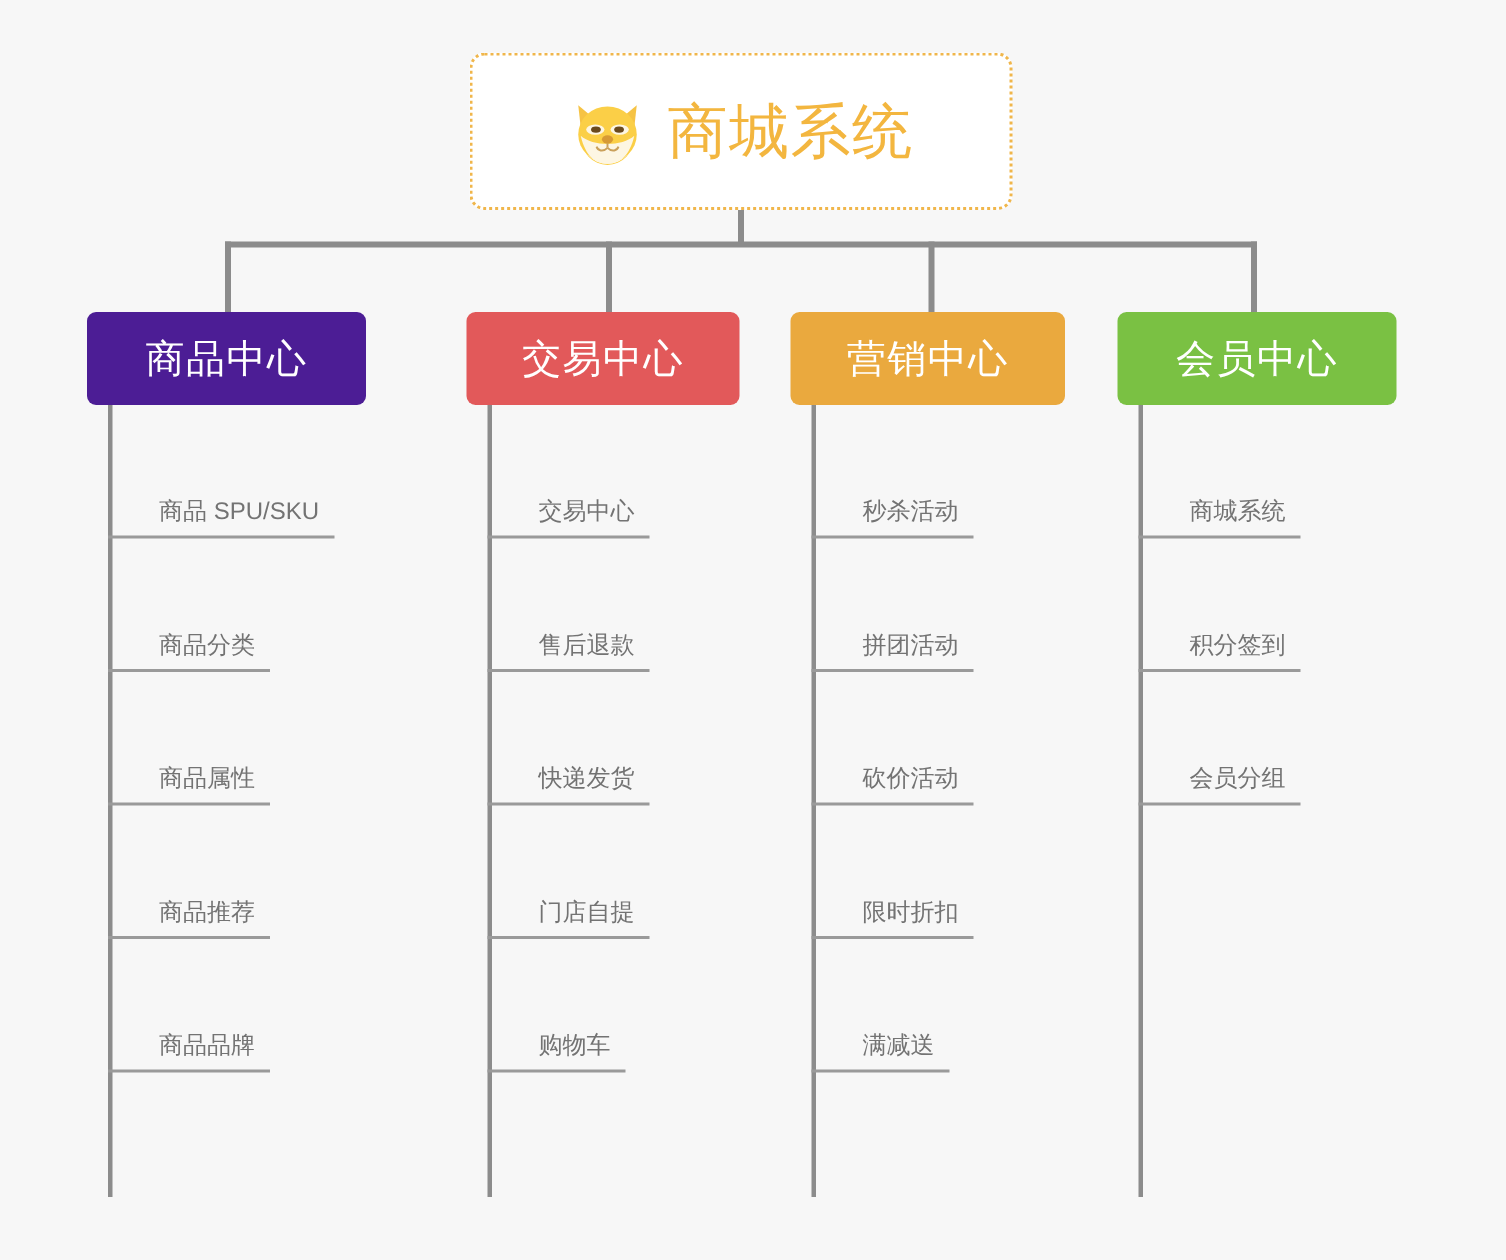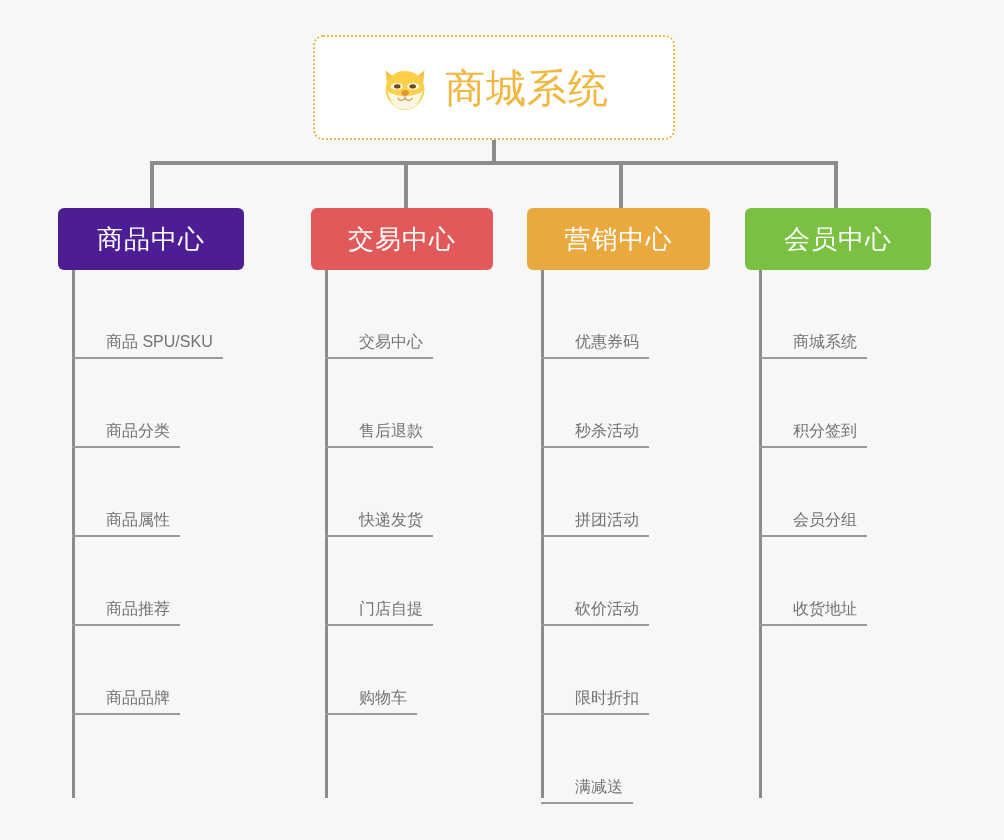--- a/index.html
+++ b/index.html
@@ -157,23 +157,20 @@
           </div>
         </div>
       </div>
       <div class="column" style="left: 527px; width: 183px;">
         <div class="col-head" style="background: rgb(234, 169, 62);">
           <span>营销中心</span>
         </div>
         <div class="leaf-rail" style="height: 528px;"></div>
         <div class="leaf-list">
           <div class="leaf">
-            <span class="leaf-label">优惠券码</span>
-          </div>
-          <div class="leaf">
             <span class="leaf-label">秒杀活动</span>
           </div>
           <div class="leaf">
             <span class="leaf-label">拼团活动</span>
           </div>
           <div class="leaf">
             <span class="leaf-label">砍价活动</span>
           </div>
           <div class="leaf">
             <span class="leaf-label">限时折扣</span>
@@ -191,19 +188,16 @@
         <div class="leaf-list">
           <div class="leaf">
             <span class="leaf-label">商城系统</span>
           </div>
           <div class="leaf">
             <span class="leaf-label">积分签到</span>
           </div>
           <div class="leaf">
             <span class="leaf-label">会员分组</span>
           </div>
-          <div class="leaf">
-            <span class="leaf-label">收货地址</span>
-          </div>
         </div>
       </div>
     </div>
 </div>
 
 </body></html>

